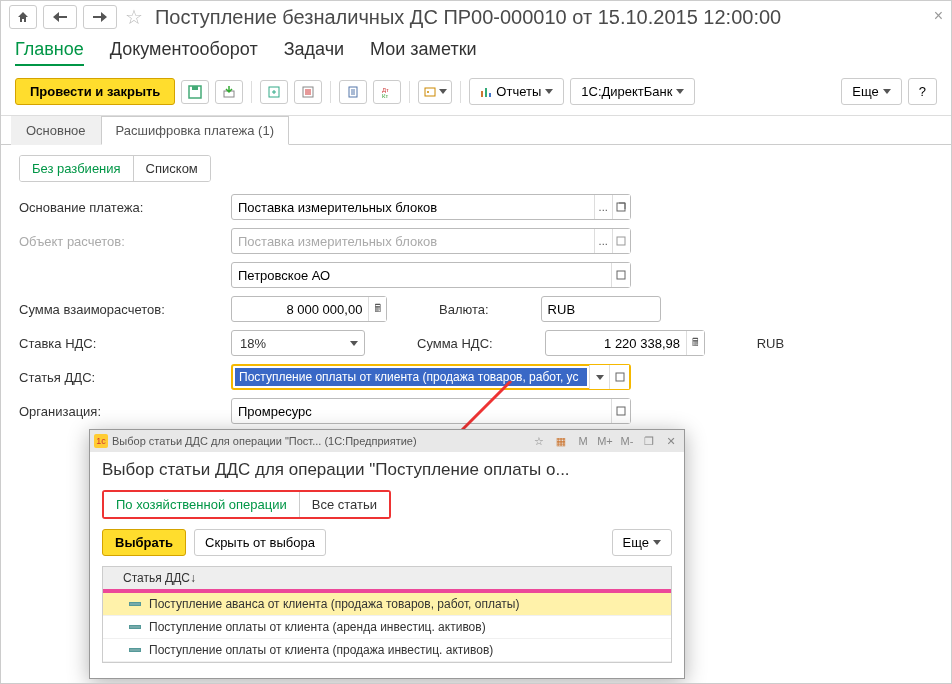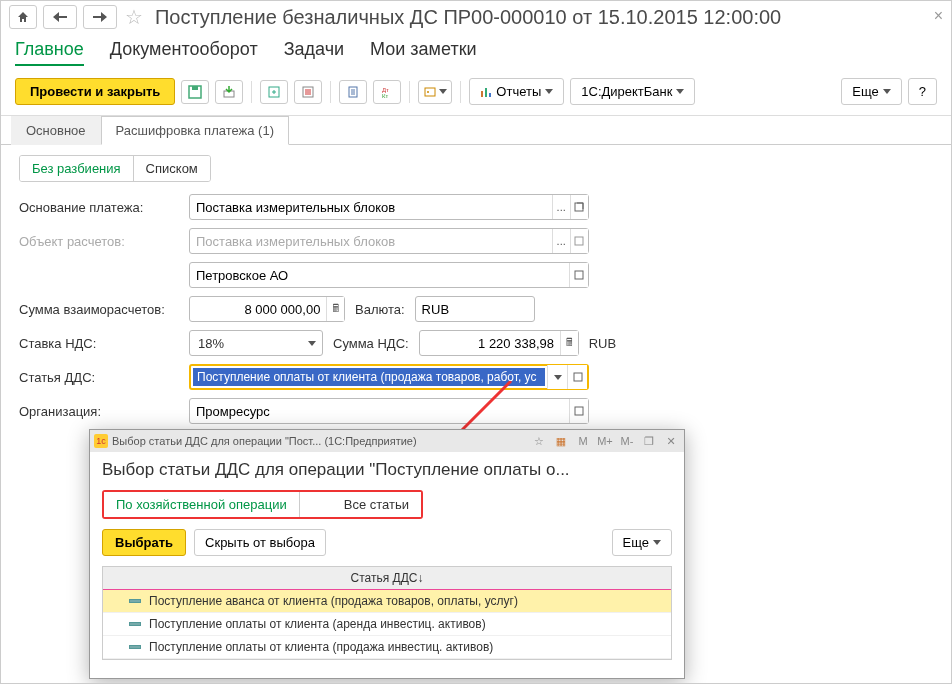--- a/index.html
+++ b/index.html
@@ -26,21 +26,21 @@
   .tabs { display: flex; padding: 0 10px; border-bottom: 1px solid #ccc; margin-top: -1px; }
   .tab { padding: 6px 14px; border: 1px solid transparent; border-bottom: none; background: #f0f0f0; color: #555; cursor: pointer; font-size: 13px; position: relative; top: 1px; text-align: center; }
   .tab.active { background: #fff; border-color: #ccc; border-bottom: 1px solid #fff; }
 
   .sub-toggle { display: flex; margin: 10px 0 8px 18px; border: 1px solid #ccc; border-radius: 3px; overflow: hidden; width: fit-content; }
   .toggle-btn { padding: 5px 12px; cursor: pointer; background: #fff; font-size: 13px; border-right: 1px solid #ccc; }
   .toggle-btn:last-child { border-right: none; }
   .toggle-btn.active { color: #009646; }
 
   .form { padding: 4px 18px; }
-  .row { display: flex; align-items: center; margin-bottom: 8px; }
+  .row { display: flex; align-items: center; margin-bottom: 8px; gap: 42px; }
   .lbl { width: 170px; color: #333; font-size: 13px; }
   .lbl.disabled { color: #aaa; }
   .input-wrap { display: flex; align-items: center; border: 1px solid #bbb; border-radius: 3px; background: #fff; height: 26px; }
   .input-wrap.highlight { border: 2px solid #f5b800; }
   .input-wrap input { border: none; outline: none; padding: 0 6px; font-size: 13px; height: 100%; background: transparent; }
   .input-wrap.disabled input { color: #aaa; }
   .input-sel { background: #3968c6; color: #fff; padding: 2px 4px; margin: 2px; font-size: 12px; white-space: nowrap; overflow: hidden; }
   .field-btn { width: 20px; height: 24px; border: none; border-left: 1px solid #ddd; background: #fff; cursor: pointer; font-size: 11px; color: #555; display:flex; align-items:center; justify-content:center; }
   .dropdown-arrow { border-left: 4px solid transparent; border-right: 4px solid transparent; border-top: 5px solid #555; }
   .open-icon svg { display:block; }
@@ -49,29 +49,29 @@
   .lbl-inline { margin: 0 10px 0 10px; }
   .dropdown { display:flex; align-items:center; border:1px solid #bbb; border-radius:3px; height:26px; padding:0 6px 0 8px; background:#fff; min-width:120px; justify-content:space-between; }
 
   
   .popup { position: absolute; left: 88px; top: 428px; width: 596px; height: 250px; background: #fff; border: 1px solid #999; box-shadow: 0 4px 20px rgba(0,0,0,0.3); }
   .popup-titlebar { background: #e8e8e8; height: 22px; display: flex; align-items: center; padding: 0 4px; font-size: 11px; color: #555; gap: 4px; }
   .popup-titlebar .sp { flex: 1; }
   .popup-titlebar .tbtn { width: 18px; height: 16px; display:flex; align-items:center; justify-content:center; color:#888; cursor:pointer; }
   .popup-body { padding: 8px 12px; }
   .popup-title { font-size: 17px; color: #333; margin-bottom: 10px; white-space: nowrap; overflow: hidden; }
-  .popup-tabs { display: flex; border: 2px solid #e33; border-radius: 3px; width: fit-content; margin-bottom: 10px; gap: 32px; }
+  .popup-tabs { display: flex; border: 2px solid #e33; border-radius: 3px; width: fit-content; margin-bottom: 10px; }
   .popup-tab { padding: 5px 12px; font-size: 13px; background:#fff; cursor:pointer; border-right:1px solid #ccc; }
   .popup-tab:last-child { border-right:none; }
   .popup-tab.active { color: #009646; }
   .popup-toolbar { display:flex; gap:8px; margin-bottom:10px; }
   .popup-toolbar .btn-yellow { padding:4px 12px; }
   .popup-toolbar .right { margin-left:auto; }
   .popup-table { border:1px solid #ccc; }
-  .popup-th { background:#eee; padding:4px 12px; font-size:12px; display:flex; justify-content:center; border-bottom:1px solid #ec4899; }
+  .popup-th { background:#eee; padding:4px 20px; font-size:12px; display:flex; justify-content:flex-start; border-bottom:4px solid #ec4899; }
   .popup-row { padding:4px 8px 4px 26px; font-size:12px; display:flex; align-items:center; gap:8px; border-bottom:1px solid #f0f0f0; }
   .popup-row.sel { background:#fff2aa; }
   .row-marker { width:12px; height:4px; background:#7aa; border:1px solid #599; }
 
   
   .arrow { position:absolute; left:330px; top:380px; pointer-events:none; }
 </style>
 </head>
 <body>
 
@@ -316,21 +316,21 @@
           <span class="dropdown-arrow"></span>
         </button>
     </div>
     <div class="popup-table">
       <div class="popup-th">
         <span>Статья ДДС</span>
         <span>↓</span>
       </div>
       <div class="popup-row sel">
           <span class="row-marker"></span>
-          <span>Поступление аванса от клиента (продажа товаров, оплаты, услуг)</span>
+          <span>Поступление аванса от клиента (продажа товаров, работ, оплаты)</span>
         </div>
       <div class="popup-row">
           <span class="row-marker"></span>
           <span>Поступление оплаты от клиента (аренда инвестиц. активов)</span>
         </div>
       <div class="popup-row">
           <span class="row-marker"></span>
           <span>Поступление оплаты от клиента (продажа инвестиц. активов)</span>
         </div>
     </div>

